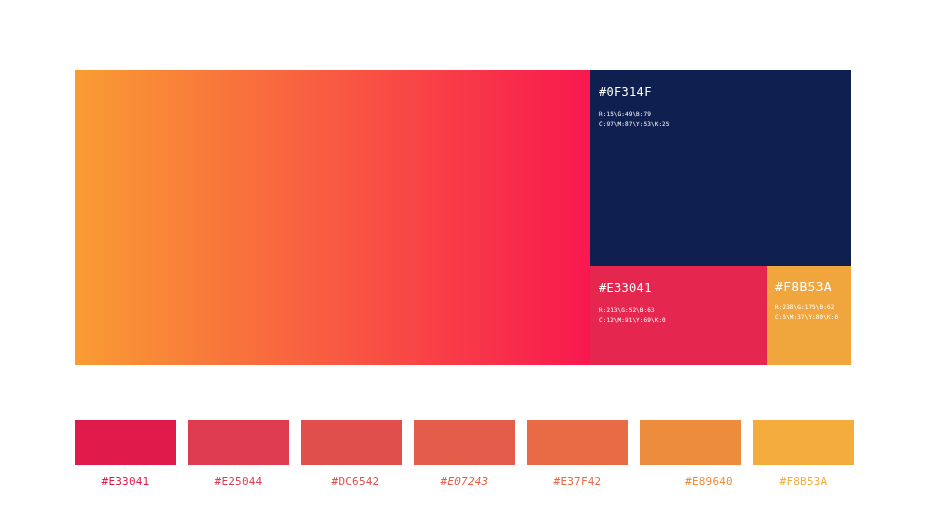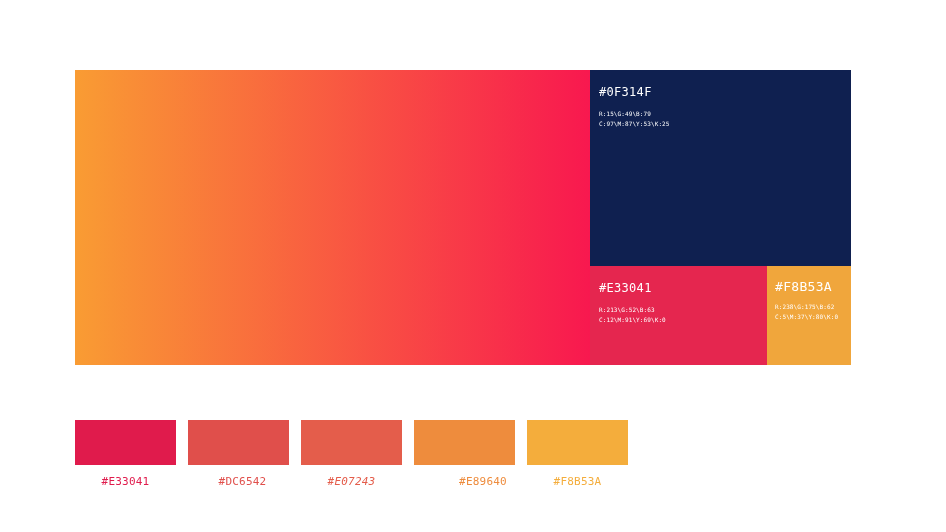--- a/index.html
+++ b/index.html
@@ -150,26 +150,34 @@
   </div>
 
 </div>
 
 <div id="swatch-strip">
     <div class="strip-item">
       <div class="strip-chip" style="background: rgb(224, 27, 76);"></div>
       <div class="strip-label" style="color: rgb(224, 27, 76);">#E33041</div>
     </div>
     <div class="strip-item">
+      <div class="strip-chip" style="background: rgb(224, 60, 81);"></div>
+      <div class="strip-label" style="color: rgb(224, 60, 81);">#E25044</div>
+    </div>
+    <div class="strip-item">
       <div class="strip-chip" style="background: rgb(224, 79, 75);"></div>
       <div class="strip-label" style="color: rgb(224, 79, 75); margin-left: 8px;">#DC6542</div>
     </div>
     <div class="strip-item">
       <div class="strip-chip" style="background: rgb(228, 93, 75);"></div>
       <div class="strip-label" style="color: rgb(228, 93, 75); font-style: italic;">#E07243</div>
+    </div>
+    <div class="strip-item">
+      <div class="strip-chip" style="background: rgb(233, 107, 70);"></div>
+      <div class="strip-label" style="color: rgb(233, 107, 70);">#E37F42</div>
     </div>
     <div class="strip-item">
       <div class="strip-chip" style="background: rgb(238, 140, 61);"></div>
       <div class="strip-label" style="color: rgb(238, 140, 61); margin-left: 37px;">#E89640</div>
     </div>
     <div class="strip-item">
       <div class="strip-chip" style="background: rgb(244, 173, 60);"></div>
       <div class="strip-label" style="color: rgb(244, 173, 60);">#F8B53A</div>
     </div>
   </div>

